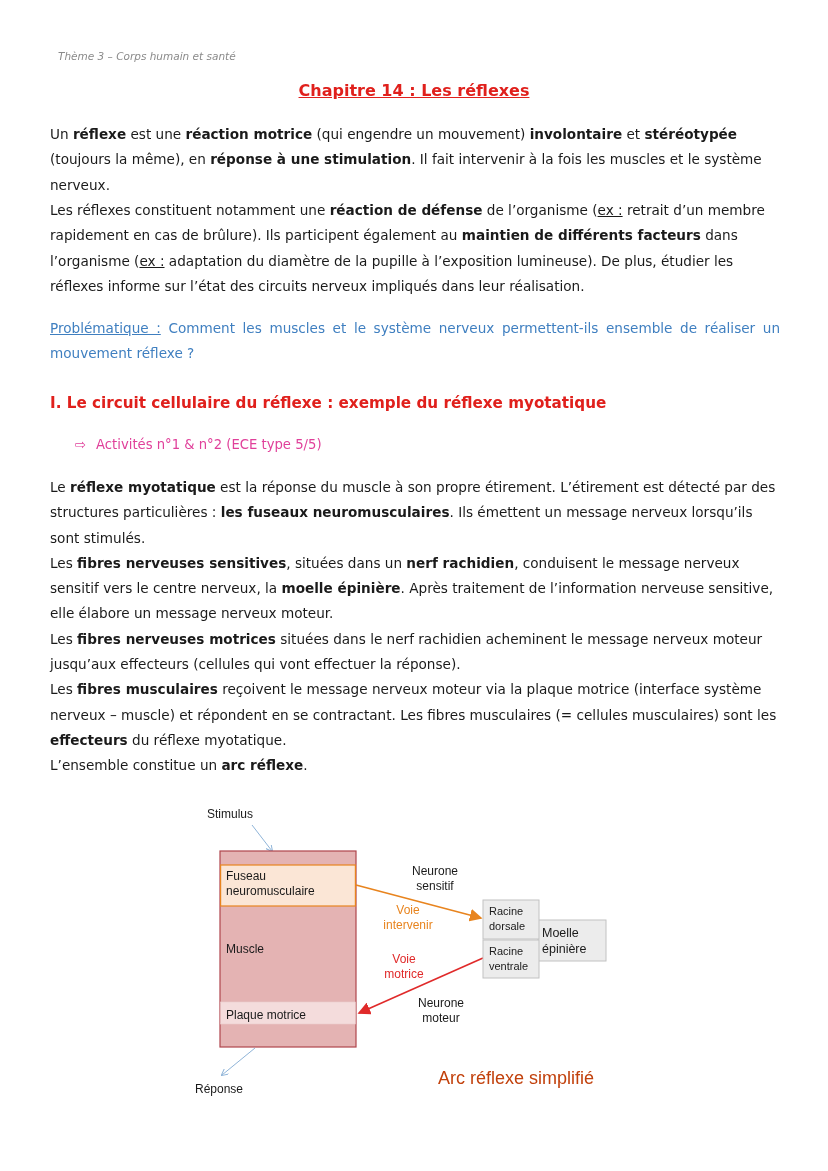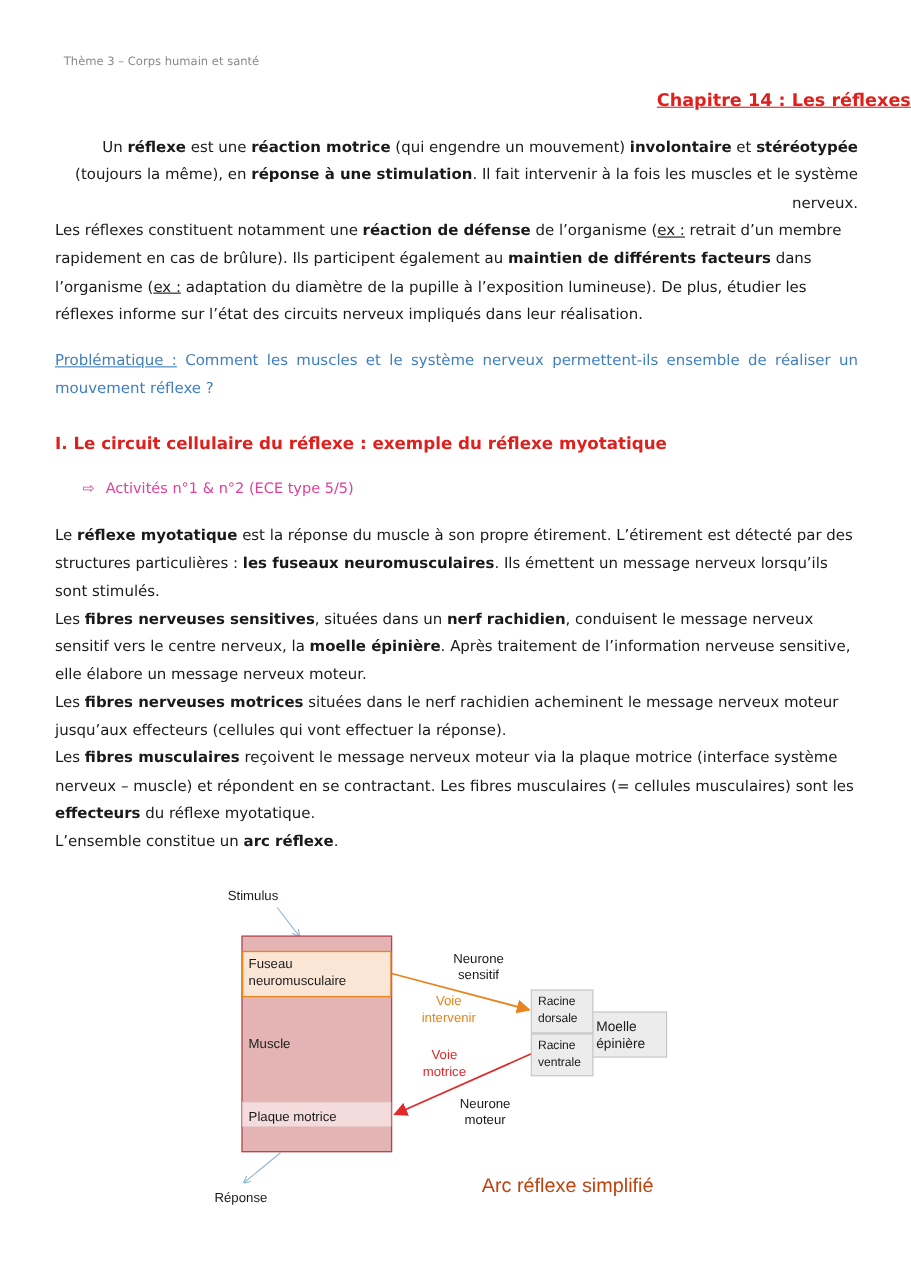--- a/index.html
+++ b/index.html
@@ -1,39 +1,39 @@
 <!DOCTYPE html>
 <html><head>
 <meta charset="utf-8">
 <style>
   html, body { margin:0; padding:0; background:#ffffff; }
   body { width:828px; height:1171px; position:relative; overflow:hidden;
          font-family:"DejaVu Sans", sans-serif; color:#1a1a1a; }
   .abs { position:absolute; }
-  .header { left:58px; top:50px; font-size:10.5px; color:#8a8a8a; }
-  .title { left:0; width:828px; top:81px; text-align:right; font-size:16px; font-weight:bold; color:#e0201c; text-decoration:underline; }
+  .header { left:58px; top:50px; font-size:10.5px; color:#8a8a8a;font-style:italic; }
+  .title { left:0; width:828px; top:81px; text-align:center; font-size:16px; font-weight:bold; color:#e0201c; text-decoration:underline; }
   .para { left:50px; width:730px; font-size:13.6px; line-height:25.3px; color:#1a1a1a; }
   .para b { font-weight:bold; }
   .para u { text-decoration:underline; }
   .problem { left:50px; width:730px; top:316px; font-size:13.6px; line-height:25px; color:#3f7fc0; text-align:justify; }
   .problem u { text-decoration:underline; }
   .section { left:50px; top:394px; font-size:15.2px; font-weight:bold; color:#e0201c; }
   .activity { left:75px; top:437px; font-size:13.2px; color:#e0409a; }
   .activity .arrow { margin-right:10px; }
   .diag { left:0; top:0; width:828px; height:1171px; }
   .dlabel { font-family:"Liberation Sans", sans-serif; font-size:12px; color:#1a1a1a; line-height:15px; }
   .caption { font-family:"Liberation Sans", sans-serif; font-size:18px; color:#c2410c; }
 </style>
 </head>
 <body>
 
 <div class="abs header">Thème 3 – Corps humain et santé</div>
 <div class="abs title">Chapitre 14 : Les réflexes</div>
 
-<div class="abs para" style="top:122px;text-align:right;"><span>Un </span><b>réflexe</b><span> est une </span><b>réaction motrice</b><span> (qui engendre un mouvement) </span><b>involontaire</b><span> et </span><b>stéréotypée</b><span> (toujours la même), en </span><b>réponse à une stimulation</b><span>. Il fait intervenir à la fois les muscles et le système nerveux.</span></div>
+<div class="abs para" style="top:122px;"><span>Un </span><b>réflexe</b><span> est une </span><b>réaction motrice</b><span> (qui engendre un mouvement) </span><b>involontaire</b><span> et </span><b>stéréotypée</b><span> (toujours la même), en </span><b>réponse à une stimulation</b><span>. Il fait intervenir à la fois les muscles et le système nerveux.</span></div>
 <div class="abs para" style="top:198px;"><span>Les réflexes constituent notamment une </span><b>réaction de défense</b><span> de l’organisme (</span><u>ex :</u><span> retrait d’un membre rapidement en cas de brûlure). Ils participent également au </span><b>maintien de différents facteurs</b><span> dans l’organisme (</span><u>ex :</u><span> adaptation du diamètre de la pupille à l’exposition lumineuse). De plus, étudier les réflexes informe sur l’état des circuits nerveux impliqués dans leur réalisation.</span></div>
 
 <div class="abs problem"><u>Problématique :</u><span> Comment les muscles et le système nerveux permettent-ils ensemble de réaliser un mouvement réflexe ?</span></div>
 
 <div class="abs section">I. Le circuit cellulaire du réflexe : exemple du réflexe myotatique</div>
 <div class="abs activity"><span class="arrow">⇨</span><span>Activités n°1 &amp; n°2 (ECE type 5/5)</span></div>
 
 <div class="abs para" style="top:475px;">
   <div><span>Le </span><b>réflexe myotatique</b><span> est la réponse du muscle à son propre étirement. L’étirement est détecté par des structures particulières : </span><b>les fuseaux neuromusculaires</b><span>. Ils émettent un message nerveux lorsqu’ils sont stimulés.</span></div>
   <div><span>Les </span><b>fibres nerveuses sensitives</b><span>, situées dans un </span><b>nerf rachidien</b><span>, conduisent le message nerveux sensitif vers le centre nerveux, la </span><b>moelle épinière</b><span>. Après traitement de l’information nerveuse sensitive, elle élabore un message nerveux moteur.</span></div>

